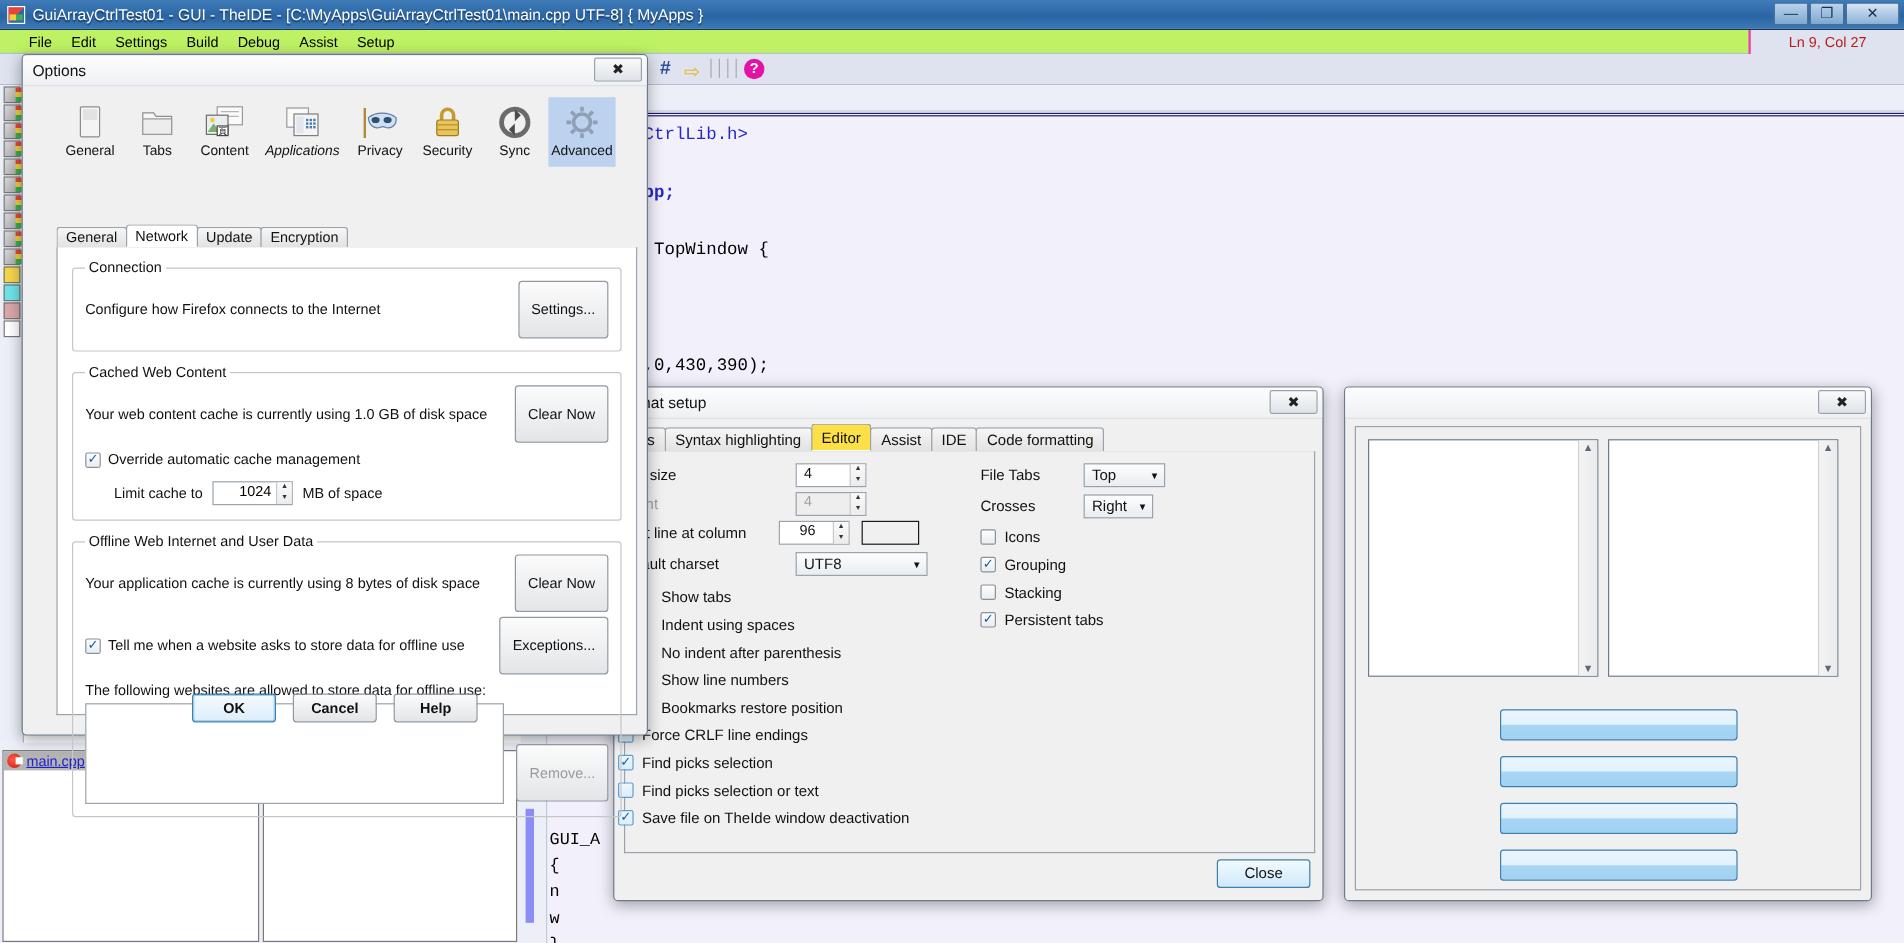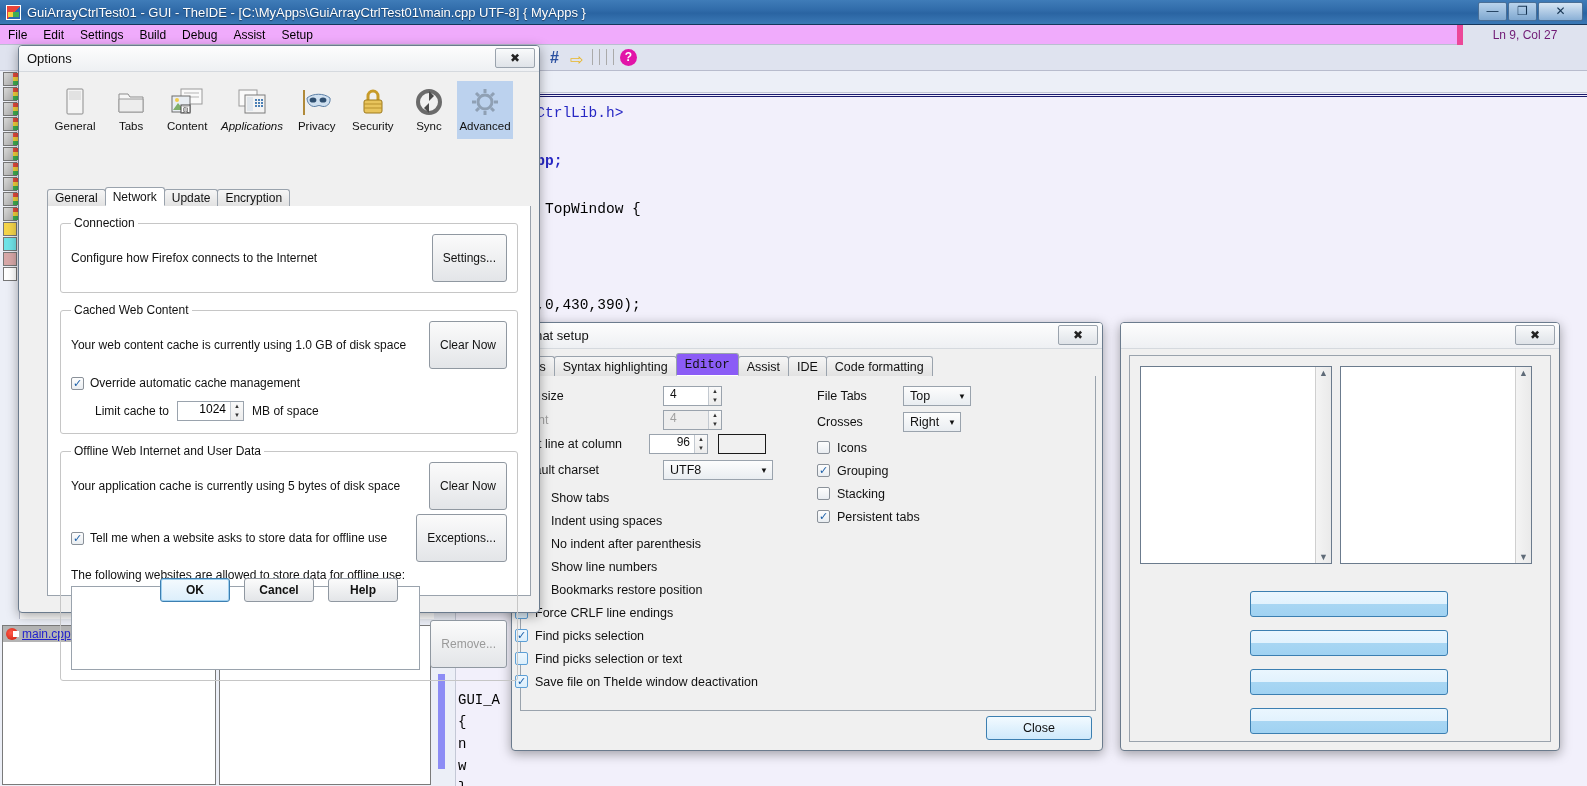--- a/index.html
+++ b/index.html
@@ -40,31 +40,31 @@
     border: 1px solid #4a6f96; border-radius: 2px;
     color: #13314f; font-size: 12px; line-height: 17px; text-align: center;
   }
   .winbtn.close {
     width: 45px;
     background: linear-gradient(to bottom,#d8e6f4,#8ab0d6);
   }
 
   .ide-menubar {
     position: absolute; left: 0; top: 25px; width: 1587px; height: 20px;
-    background: #f0abfc;
-    display: flex; align-items: center; padding-left: 0;
+    background: #bef264;
+    display: flex; align-items: center; padding-left: 16px;
     border-bottom: 1px solid #b9bfd0;
   }
   .menu-item { padding: 2px 8px; font-size: 12px; color: #000; cursor: default; }
 
   .status-right {
     position: absolute; right: 0; top: 25px; height: 20px; width: 130px;
-    background: #dfe3ef; border-left: 6px solid #ec4899;
+    background: #dfe3ef; border-left: 2px solid #ec4899;
     display: flex; align-items: center; justify-content: center;
-    font-size: 12px; color: #701a75;
+    font-size: 12px; color: #b91c1c;
   }
 
   
   .ide-toolbar {
     position: absolute; left: 0; top: 45px; width: 1587px; height: 26px;
     background: #dfe3ef; border-bottom: 1px solid #b8bccd;
   }
   .tb-hash { position:absolute; left:550px; top:4px; font-size:16px; font-weight:bold; color:#2a4fa0; }
   .tb-arrow { position:absolute; left:570px; top:5px; color:#e8b627; font-size:16px; }
   .tb-sep { position:absolute; top:4px; width:1px; height:16px; background:#aaa; }
@@ -257,23 +257,22 @@
     position:absolute; left:8px; top:32px; width:576px; height:22px;
     display:flex; align-items:flex-end; border-bottom:1px solid #9aa3ad;
   }
   .fmt-tab {
     height:20px; padding:0 8px; font-size:12.5px; line-height:20px;
     background: linear-gradient(to bottom,#f6f6f6,#e2e2e2);
     border:1px solid #9aa3ad; border-bottom:none; margin-right:-1px;
     border-radius:3px 3px 0 0; color:#111;
   }
   .fmt-tab.active {
-    background:#8b5cf6; height:23px; line-height:23px; position:relative; z-index:2;
+    background:#fde047; height:23px; line-height:23px; position:relative; z-index:2;
     border-bottom:1px solid #fff;
-    font-family:Liberation Mono, monospace;
   }
   .fmt-body {
     position:absolute; left:8px; top:53px; width:576px; height:335px;
     background:#f0f0f0; border:1px solid #9aa3ad; border-top:none;
   }
   .fmt-left { position:absolute; left:10px; top:8px; width:280px; }
   .fmt-right { position:absolute; left:296px; top:8px; width:270px; }
   .fmt-row { display:flex; align-items:center; height:24px; font-size:12.5px; color:#111; }
   .fmt-row .lab { width:132px; }
   .fmt-row.dim .lab, .fmt-row.dim .val { color:#a0a0a0; }
@@ -282,21 +281,21 @@
     border:1px solid #9aa3ad; background:linear-gradient(to bottom,#fdfdfd,#e9edf1);
     height:20px; padding:0 4px 0 6px; font-size:12.5px; color:#111;
   }
   .combo .arw { font-size:8px; margin-left:8px; }
   .swatch { width:48px; height:20px; border:1px solid #1a1a1a; background:#f0f0f0; margin-left:10px; }
   .fmt-cb { display:flex; align-items:center; gap:7px; height:23px; font-size:12.5px; color:#111; }
   .fmt-close {
     position:absolute; right:10px; bottom:10px;
     border:1px solid #3c7fb1; border-radius:3px;
     background: linear-gradient(to bottom,#f2faff,#cfe9fb);
-    font-size:12.5px; padding:4px 36px; color:#111;
+    font-size:12.5px; padding:4px 22px; color:#111;
   }
 
   
   #array-window { left: 1120px; top: 322px; width: 440px; height: 429px; }
   .aw-inner {
     position:absolute; left:8px; top:32px; right:8px; bottom:8px;
     background:#f0f0f0; border:1px solid #9aa3ad;
   }
   .aw-list {
     position:absolute; top:10px; width:192px; height:198px;
@@ -472,21 +471,21 @@
             <span class="arrows">
                 <span>▲</span>
                 <span>▼</span>
               </span>
           </span>
         </div>
 
         <div class="fmt-row">
           <span class="lab" style="width:118px">nt line at column</span>
           <span class="spin">
-            <span class="val" style="width:44px;text-align:right;padding-left:6px">96</span>
+            <span class="val" style="width:44px;text-align:center;padding-left:6px">96</span>
             <span class="arrows">
                 <span>▲</span>
                 <span>▼</span>
               </span>
           </span>
           <span class="swatch"></span>
         </div>
 
         <div class="fmt-row" style="height:28px">
           <span class="lab">fault charset</span>
@@ -728,21 +727,21 @@
                 <span>▼</span>
               </span>
           </span>
           <span class="rowtext">MB of space</span>
         </div>
       </fieldset>
 
       <fieldset class="gb">
         <legend>Offline Web Internet and User Data</legend>
         <div class="row">
-          <span class="rowtext">Your application cache is currently using 5 bytes of disk space</span>
+          <span class="rowtext">Your application cache is currently using 8 bytes of disk space</span>
           <button class="btn">Clear Now</button>
         </div>
         <div class="row" style="margin-top:4px">
           <label class="cb">
             <span class="box">✓</span>
             <span>Tell me when a website asks to store data for offline use</span>
           </label>
           <button class="btn">Exceptions...</button>
         </div>
         <div class="rowtext" style="margin-top:6px">The following websites are allowed to store data for offline use:</div>

